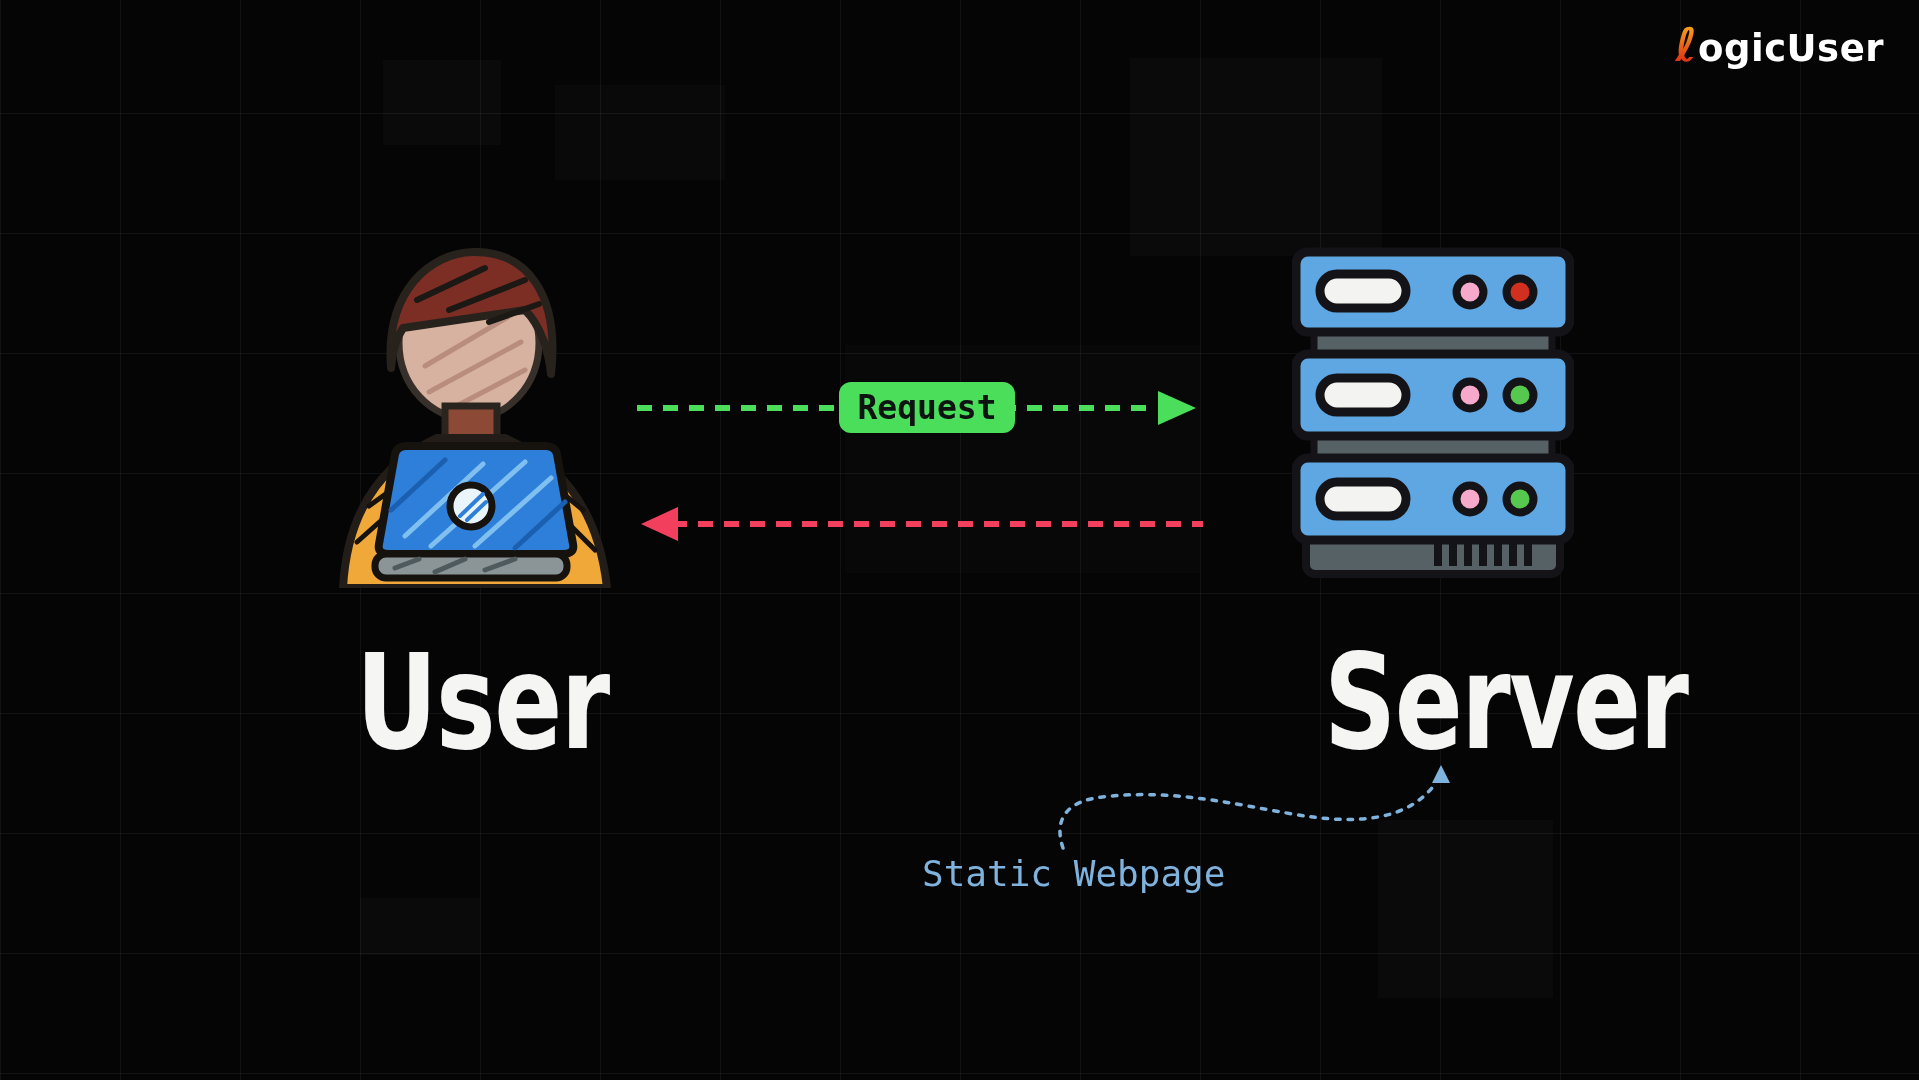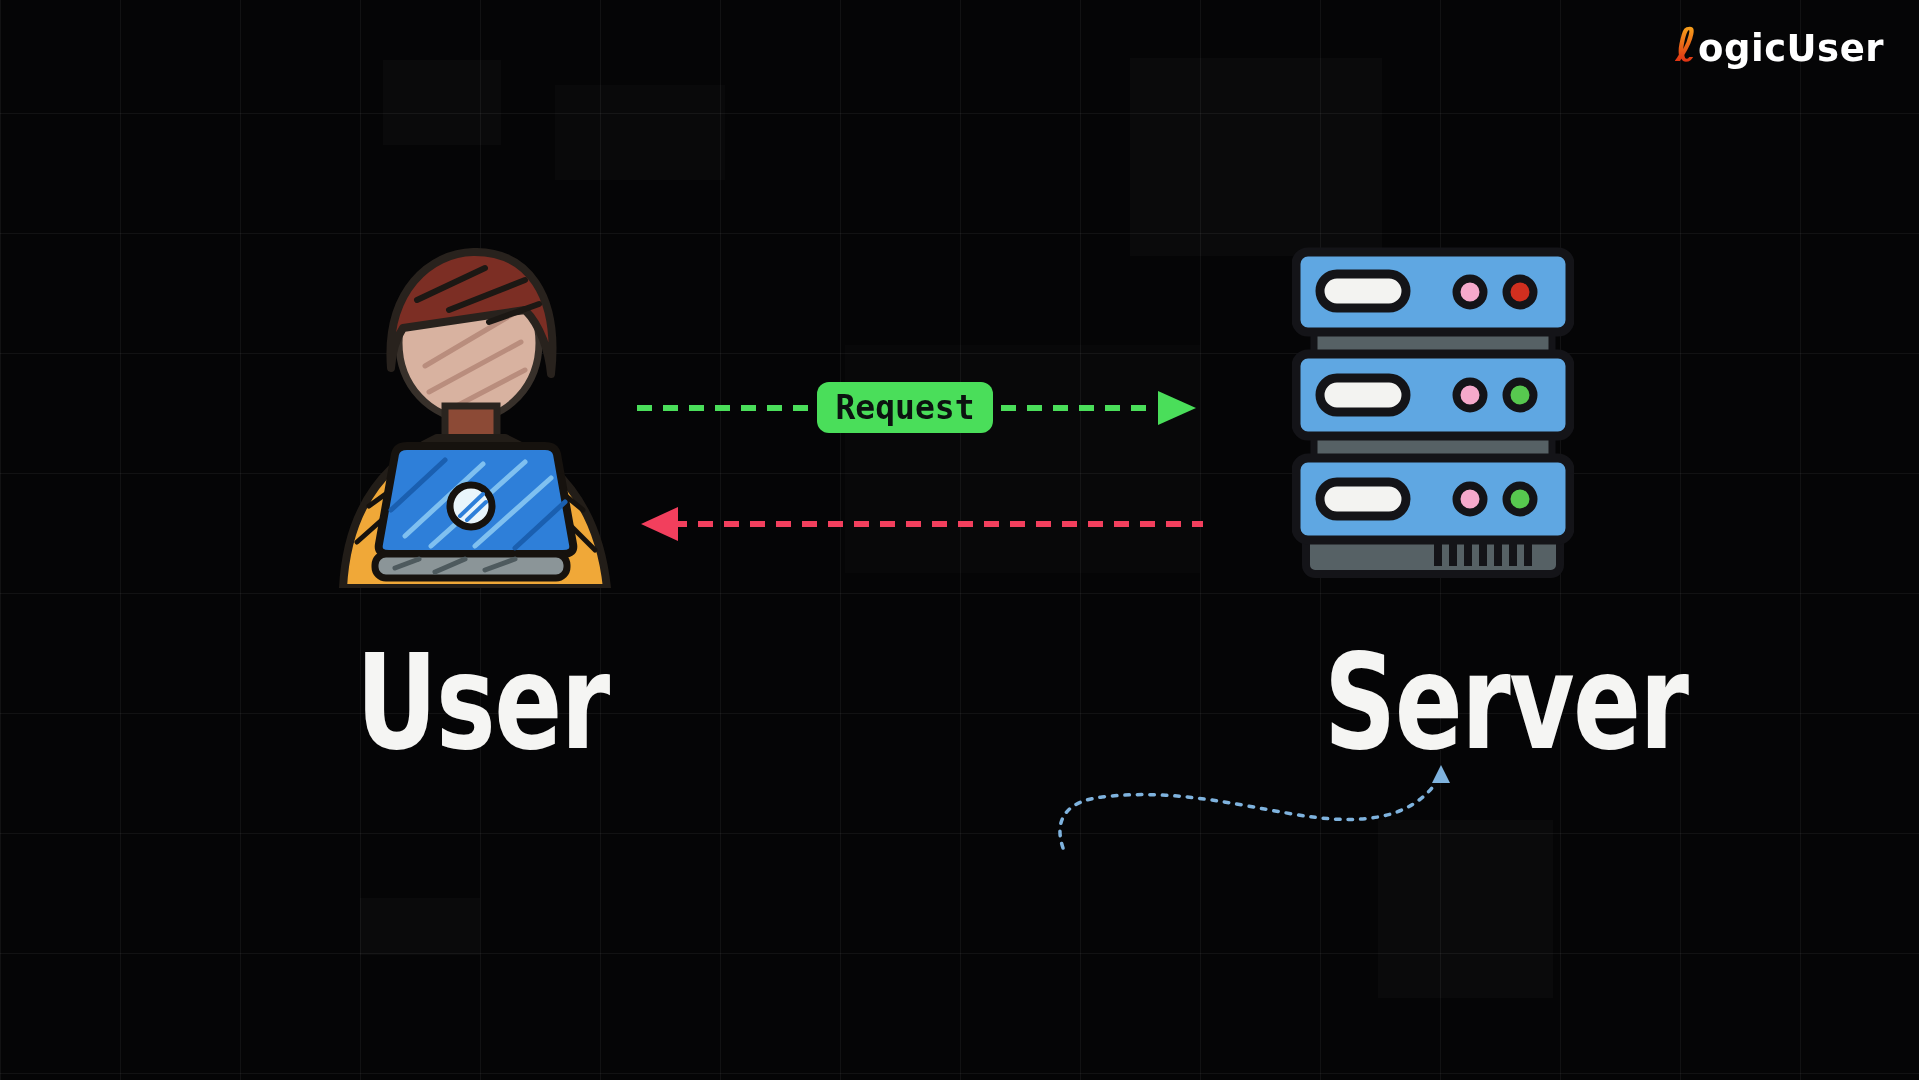--- a/index.html
+++ b/index.html
@@ -27,20 +27,21 @@
   .arrows{position:absolute;left:0;top:0;width:1919px;height:1080px;}
 
   .illu{position:absolute;}
   .illu-user{left:333px;top:248px;width:290px;height:340px;}
   .illu-server{left:1292px;top:246px;width:282px;height:336px;}
 
   .pill{
     position:absolute;display:flex;align-items:center;justify-content:center;
     font-family:"DejaVu Sans Mono","Liberation Mono",monospace;
     white-space:nowrap;
+    margin-left:22px;
   }
   .pill-request{
     left:817px;top:382px;width:176px;height:51px;border-radius:12px;
     background:var(--green,#4ade5a);color:#0c1310;font-size:33px;font-weight:bold;
   }
   .pill-html{
     left:822px;top:498px;width:201px;height:52px;border-radius:14px;
     background:var(--rose,#f23f5d);color:#ffffff;font-size:33px;
   }
 
@@ -180,20 +181,21 @@
     <rect x="28" y="236" width="86" height="34" rx="17" fill="#f3f3f1" stroke="#141418" stroke-width="9"></rect>
     <circle cx="178" cy="253" r="13.5" fill="#f6a9cb" stroke="#141418" stroke-width="8"></circle>
     <circle cx="228" cy="253" r="13.5" fill="#57c84f" stroke="#141418" stroke-width="8"></circle>
   </svg>
 
   <div class="pill pill-request">Request</div>
 
   <div class="actor-label label-user">User</div>
   <div class="actor-label label-server">Server</div>
 
+  <div class="annotation">Static Webpage</div>
 
   <div class="logo">
     <span class="ell">ℓ</span>
       <span class="t1">ogic</span>
       <span class="t2">User</span>
   </div>
 
 </div>
 
 </body></html>

